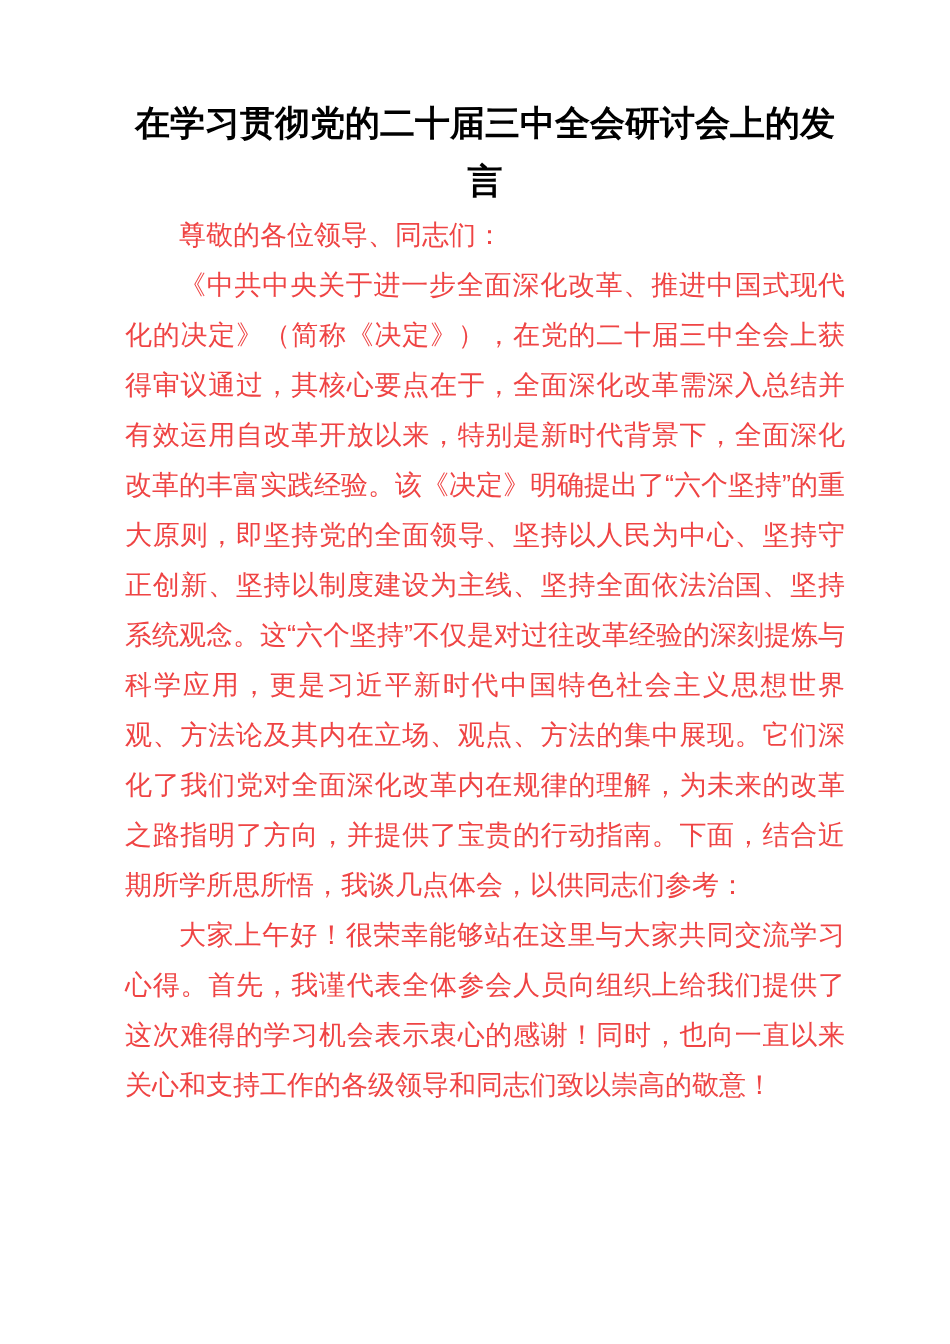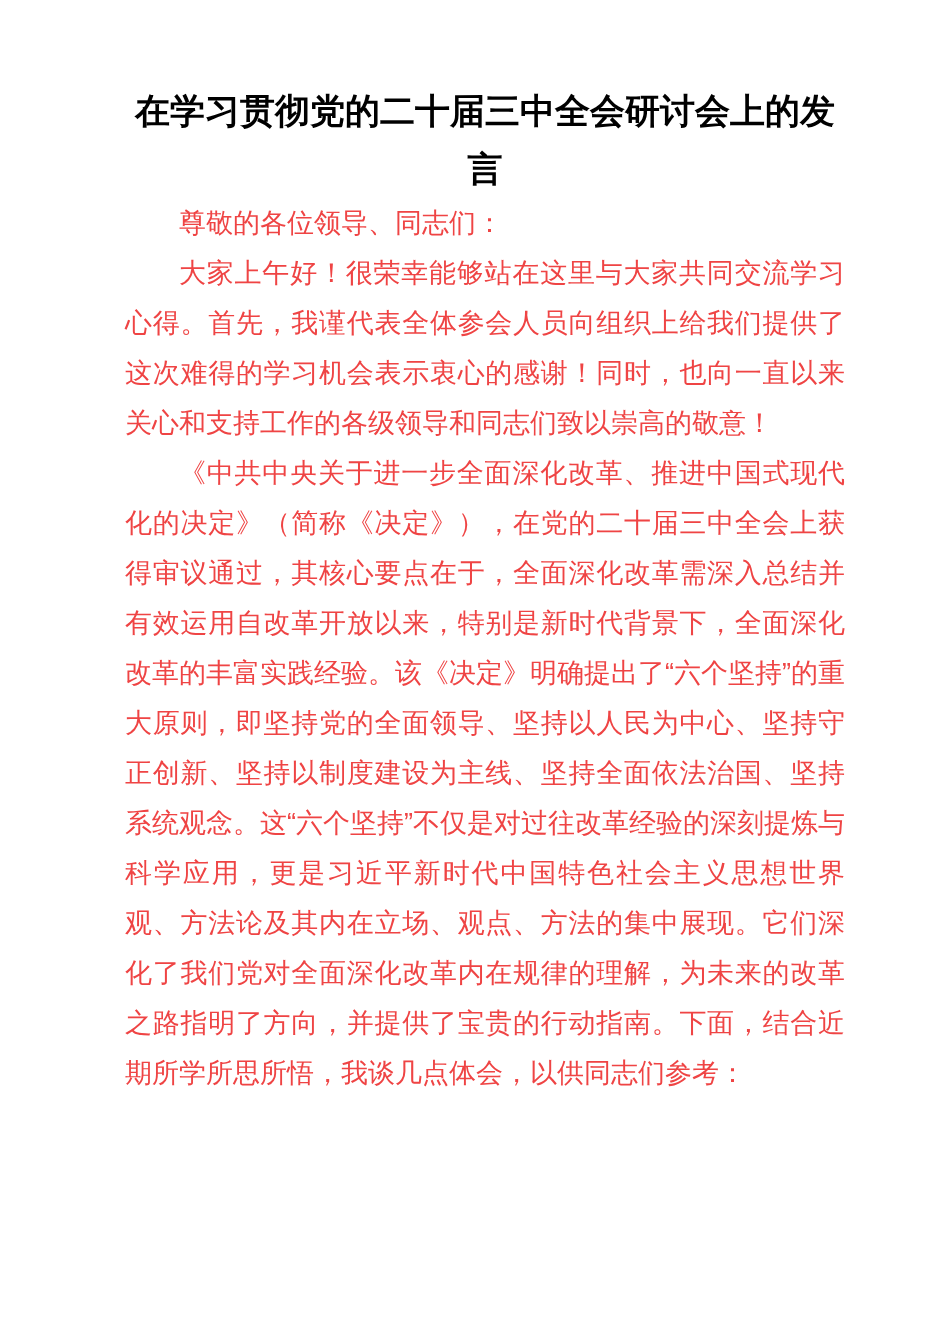--- a/index.html
+++ b/index.html
@@ -12,21 +12,21 @@
     position: relative;
     width: 950px;
     height: 1344px;
     background: #ffffff;
     overflow: hidden;
     font-family: "Liberation Sans", "DejaVu Sans", sans-serif;
     color: #000000;
   }
   .content {
     position: absolute;
-    top: 0;
+    top: 12px;
     left: 125px;
     width: 720px;
     padding-top: 82px;
   }
   .doc-title {
     margin: 0;
     font-size: 35px;
     line-height: 58px;
     font-weight: 700;
     text-align: center;
@@ -42,16 +42,16 @@
     color: #ef4444;
   }
 </style>
 </head>
 <body>
 
 <div class="page">
   <div class="content">
     <h1 class="doc-title">在学习贯彻党的二十届三中全会研讨会上的发言</h1>
     <p class="paragraph">尊敬的各位领导、同志们：</p>
+    <p class="paragraph">《中共中央关于进一步全面深化改革、推进中国式现代化的决定》（简称《决定》），在党的二十届三中全会上获得审议通过，其核心要点在于，全面深化改革需深入总结并有效运用自改革开放以来，特别是新时代背景下，全面深化改革的丰富实践经验。该《决定》明确提出了“六个坚持”的重大原则，即坚持党的全面领导、坚持以人民为中心、坚持守正创新、坚持以制度建设为主线、坚持全面依法治国、坚持系统观念。这“六个坚持”不仅是对过往改革经验的深刻提炼与科学应用，更是习近平新时代中国特色社会主义思想世界观、方法论及其内在立场、观点、方法的集中展现。它们深化了我们党对全面深化改革内在规律的理解，为未来的改革之路指明了方向，并提供了宝贵的行动指南。下面，结合近期所学所思所悟，我谈几点体会，以供同志们参考：</p>
     <p class="paragraph">大家上午好！很荣幸能够站在这里与大家共同交流学习心得。首先，我谨代表全体参会人员向组织上给我们提供了这次难得的学习机会表示衷心的感谢！同时，也向一直以来关心和支持工作的各级领导和同志们致以崇高的敬意！</p>
-    <p class="paragraph">《中共中央关于进一步全面深化改革、推进中国式现代化的决定》（简称《决定》），在党的二十届三中全会上获得审议通过，其核心要点在于，全面深化改革需深入总结并有效运用自改革开放以来，特别是新时代背景下，全面深化改革的丰富实践经验。该《决定》明确提出了“六个坚持”的重大原则，即坚持党的全面领导、坚持以人民为中心、坚持守正创新、坚持以制度建设为主线、坚持全面依法治国、坚持系统观念。这“六个坚持”不仅是对过往改革经验的深刻提炼与科学应用，更是习近平新时代中国特色社会主义思想世界观、方法论及其内在立场、观点、方法的集中展现。它们深化了我们党对全面深化改革内在规律的理解，为未来的改革之路指明了方向，并提供了宝贵的行动指南。下面，结合近期所学所思所悟，我谈几点体会，以供同志们参考：</p>
   </div>
 </div>
 
 </body></html>

